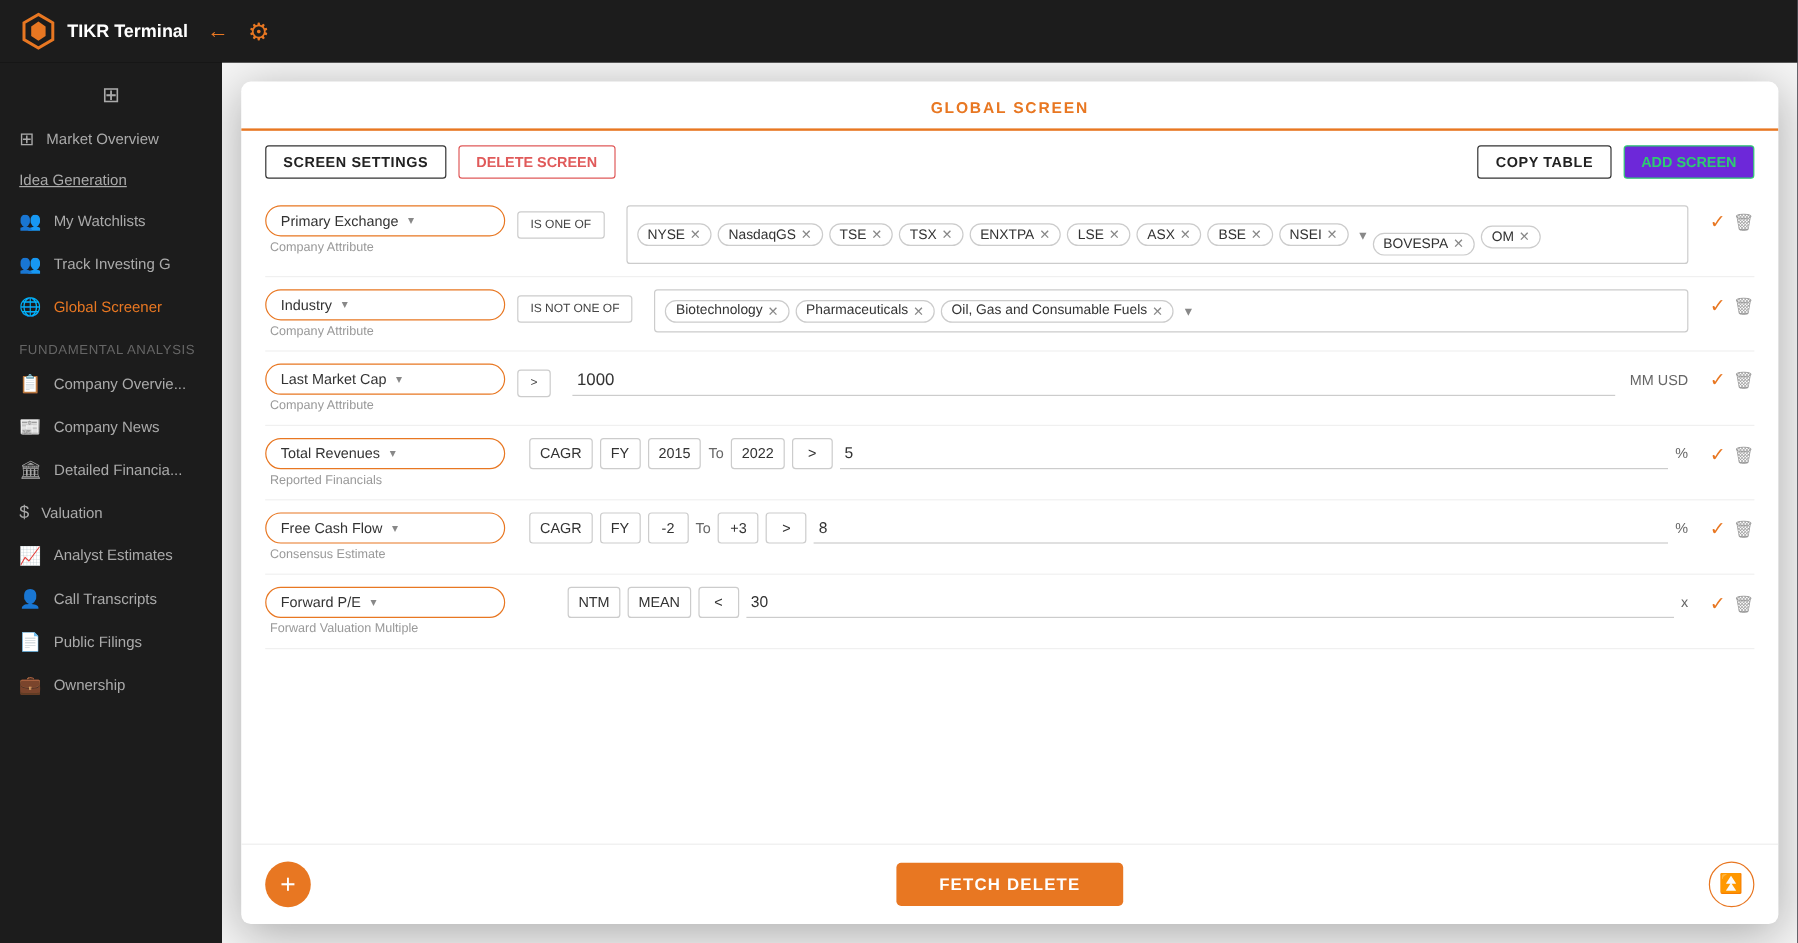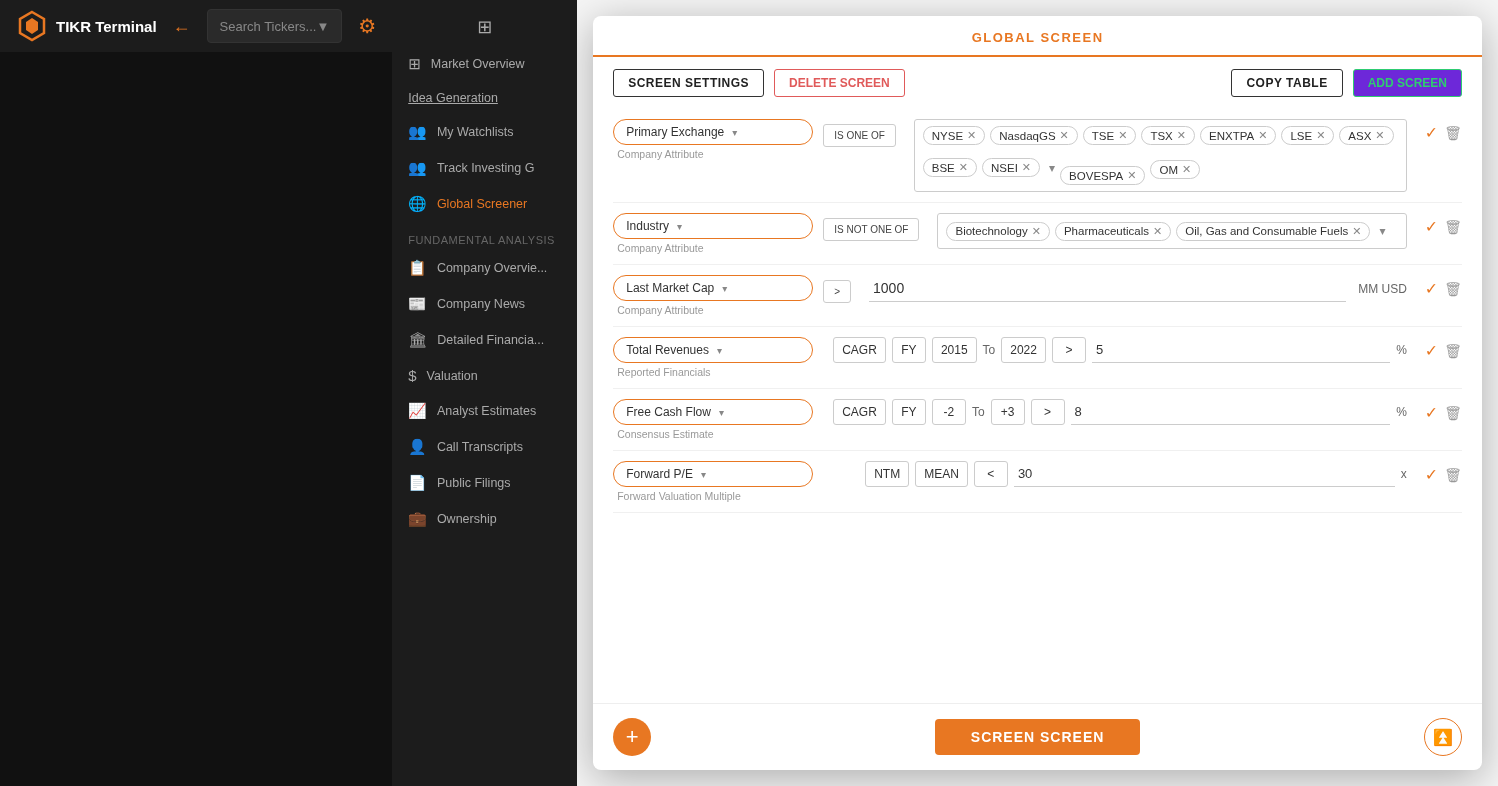--- a/index.html
+++ b/index.html
@@ -1,18 +1,18 @@
 <!DOCTYPE html>
 <html><head>
   <meta charset="utf-8">
   <style>
     * { box-sizing: border-box; margin: 0; padding: 0; }
     body { background: #1a1a2e; font-family: -apple-system, BlinkMacSystemFont, 'Segoe UI', sans-serif; font-size: 13px; }
 
-    .app-shell { display: flex; flex-direction: row; width: 1498px; height: 786px; background: #111; overflow: hidden; }
+    .app-shell { display: flex; flex-direction: column; width: 1498px; height: 786px; background: #111; overflow: hidden; }
 
     
     .topbar { display: flex; align-items: center; background: #1c1c1c; height: 52px; padding: 0 16px; gap: 16px; flex-shrink: 0; }
     .topbar-logo { display: flex; align-items: center; gap: 8px; }
     .logo-icon { width: 32px; height: 32px; }
     .topbar-title { color: #fff; font-size: 15px; font-weight: 600; }
     .topbar-back { color: #e87722; font-size: 18px; cursor: pointer; }
     .search-bar { flex: 1; background: #2a2a2a; border: 1px solid #333; border-radius: 4px; height: 34px; display: flex; align-items: center; padding: 0 12px; color: #888; }
     .settings-icon { color: #e87722; font-size: 20px; cursor: pointer; }
 
@@ -86,24 +86,20 @@
   <div class="topbar">
     <div class="topbar-logo">
 
       <svg class="logo-icon" viewBox="0 0 32 32">
         <polygon points="16,2 28,9 28,23 16,30 4,23 4,9" fill="none" stroke="#e87722" stroke-width="2.5"></polygon>
         <polygon points="16,8 22,12 22,20 16,24 10,20 10,12" fill="#e87722"></polygon>
       </svg>
       <span class="topbar-title">TIKR Terminal</span>
     </div>
     <span class="topbar-back">←</span>
-    <div class="search-bar">
-      <span style="color:#888;font-size:13px;">Search Tickers...</span>
-      <span style="margin-left:auto;color:#888;">▼</span>
-    </div>
     <span class="settings-icon">⚙</span>
   </div>
 
   <div class="main-layout">
 
     <div class="sidebar">
       <div class="sidebar-icon-row">
         <span style="color:#aaa;font-size:18px;">⊞</span>
       </div>
       <div class="sidebar-section-item">
@@ -371,21 +367,21 @@
             <div class="row-actions">
               <span class="action-check">✓</span>
               <span class="action-trash">🗑</span>
             </div>
           </div>
 
         </div>
 
         <div class="modal-footer">
           <button class="btn-add-circle">+</button>
-          <button class="btn-fetch">SCREEN SCREEN</button>
+          <button class="btn-fetch">FETCH DELETE</button>
           <button class="btn-scroll-top">
             <span>⏫</span>
           </button>
         </div>
       </div>
     </div>
   </div>
 </div>
 
 </body></html>

